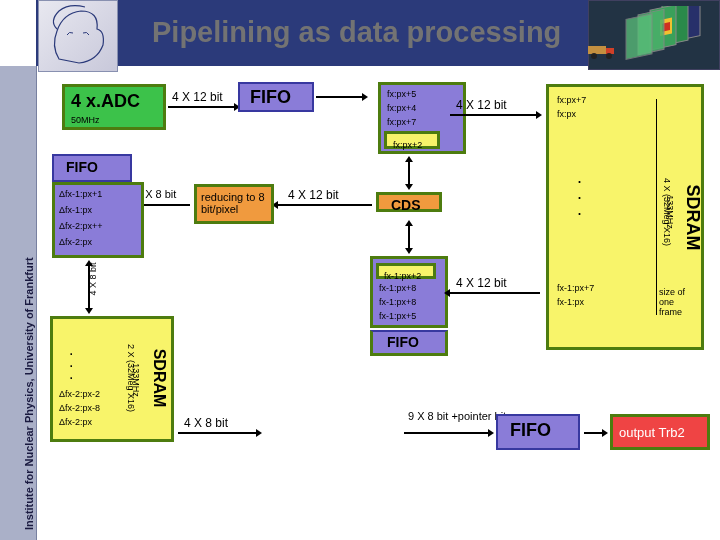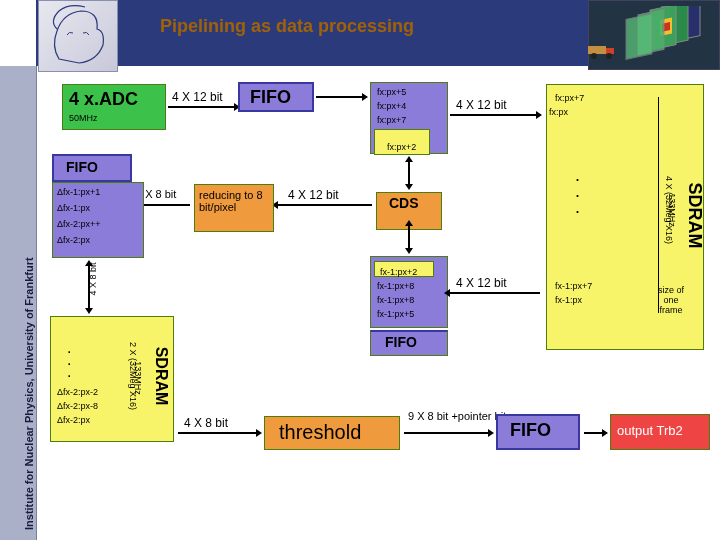--- a/index.html
+++ b/index.html
@@ -1,24 +1,24 @@
 <!DOCTYPE html>
 <html><head>
 <meta charset="utf-8">
 <style>
 html,body{margin:0;padding:0;width:720px;height:540px;overflow:hidden;font-family:Arial,Helvetica,sans-serif;background:#fff}
 .page{position:relative;width:720px;height:540px}
 .topbar{position:absolute;top:0;left:36px;right:0;height:66px;background:#2b3a7a}
-.title{position:absolute;top:16px;left:160px;font-size:18px;font-weight:bold;color:#a16207}
+.title{position:absolute;top:16px;left:152px;font-size:29px;font-weight:bold;color:#737373}
 .portrait{position:absolute;top:0;left:38px;width:78px;height:70px;background:linear-gradient(135deg,#e8e8f0,#c8c8da);border:1px solid #8890b0;z-index:2}
 .headerimg{position:absolute;top:0;right:0;width:130px;height:68px;border:1px solid #404060;background:#234;z-index:2;overflow:hidden}
 .sidebar{position:absolute;top:66px;left:0;width:36px;height:474px;background:#aab0c8;border-right:1px solid #7880a0}
 .sidebar-text{position:absolute;bottom:10px;left:35px;transform:rotate(-90deg);transform-origin:left bottom;font-size:11px;font-weight:bold;white-space:nowrap;color:#1a1a40}
 .canvas{position:absolute;top:70px;left:38px;right:0;bottom:20px}
-.box{position:absolute;border:1px solid #4d7c0f;box-sizing:border-box}
+.box{position:absolute;border:3px solid #4d7c0f;box-sizing:border-box}
 .green{background:#3cc24a}
 .purple{background:#8a7cd8}
 .orange{background:#f09a3e}
 .yellow{background:#f8f46a}
 .red{background:#ef4444;color:#fff}
 .label{position:absolute;font-size:11px;color:#000}
 .biglabel{font-size:18px;font-weight:bold}
 .medlabel{font-size:14px;font-weight:bold}
 .smalllabel{font-size:9px}
 .arrow{position:absolute;height:2px;background:#000}
@@ -80,33 +80,33 @@
     <div class="label smalllabel" style="left:6px;top:28px">50MHz</div>
   </div>
 
   <div class="arrow" style="left:130px;top:36px;width:70px"></div>
   <div class="label" style="left:134px;top:20px;font-size:12px">4 X 12 bit</div>
 
   <div class="box purple" style="left:200px;top:12px;width:76px;height:30px;border:2px solid #3838a0">
     <div class="label biglabel" style="left:10px;top:3px">FIFO</div>
   </div>
 
-  <div class="box purple" style="left:332px;top:12px;width:78px;height:72px">
+  <div class="box purple" style="left:340px;top:12px;width:88px;height:72px">
     <div class="label smalllabel" style="left:6px;top:4px">fx:px+5</div>
     <div class="label smalllabel" style="left:6px;top:18px">fx:px+4</div>
     <div class="label smalllabel" style="left:6px;top:32px">fx:px+7</div>
-    <div class="box yellow smalllabel" style="left:3px;top:46px;width:56px;height:18px;padding:12px">fx:px+2</div>
+    <div class="box yellow smalllabel" style="left:3px;top:46px;width:56px;height:18px;padding:6px">fx:px+2</div>
   </div>
 
   <div class="arrow" style="left:412px;top:44px;width:90px"></div>
   <div class="label" style="left:418px;top:28px;font-size:12px">4 X 12 bit</div>
 
   <div class="varrow both" style="left:370px;top:88px;height:30px"></div>
 
-  <div class="box orange" style="left:338px;top:122px;width:66px;height:38px">
+  <div class="box orange" style="left:338px;top:122px;width:66px;height:20px">
     <div class="label medlabel" style="left:12px;top:2px">CDS</div>
   </div>
 
   <div class="varrow both" style="left:370px;top:152px;height:30px"></div>
 
   <div class="box purple" style="left:332px;top:186px;width:78px;height:72px">
     <div class="box yellow smalllabel" style="left:3px;top:4px;width:60px;height:16px;padding:5px">fx-1:px+2</div>
     <div class="label smalllabel" style="left:6px;top:24px">fx-1:px+8</div>
     <div class="label smalllabel" style="left:6px;top:38px">fx-1:px+8</div>
     <div class="label smalllabel" style="left:6px;top:52px">fx-1:px+5</div>
@@ -114,21 +114,21 @@
   <div class="box purple" style="left:332px;top:260px;width:78px;height:26px;border-top:2px solid #3838a0">
     <div class="label medlabel" style="left:14px;top:2px">FIFO</div>
   </div>
 
   <div class="arrow lft" style="left:412px;top:222px;width:90px"></div>
   <div class="label" style="left:418px;top:206px;font-size:12px">4 X 12 bit</div>
 
   <div class="arrow lft" style="left:240px;top:134px;width:94px"></div>
   <div class="label" style="left:250px;top:118px;font-size:12px">4 X 12 bit</div>
 
-  <div class="box orange" style="left:156px;top:114px;width:80px;height:48px;font-size:11px;padding:4px">reducing to 8 bit/pixel</div>
+  <div class="box orange" style="left:156px;top:114px;width:80px;height:40px;font-size:11px;padding:4px">reducing to 8 bit/pixel</div>
 
   <div class="arrow lft" style="left:98px;top:134px;width:54px"></div>
   <div class="label" style="left:98px;top:118px;font-size:11px">4 X 8 bit</div>
 
   <div class="box purple" style="left:14px;top:84px;width:80px;height:28px;border:2px solid #3838a0">
     <div class="label medlabel" style="left:12px;top:3px">FIFO</div>
   </div>
   <div class="box purple" style="left:14px;top:112px;width:92px;height:76px">
     <div class="label smalllabel" style="left:4px;top:4px">Δfx-1:px+1</div>
     <div class="label smalllabel" style="left:4px;top:20px">Δfx-1:px</div>
@@ -147,46 +147,43 @@
     <div class="label smalllabel" style="left:6px;top:84px">Δfx-2:px-8</div>
     <div class="label smalllabel" style="left:6px;top:98px">Δfx-2:px</div>
     <div class="vtxt90" style="right:-18px;top:50px;font-size:16px;font-weight:bold">SDRAM</div>
     <div class="vtxt90 smalllabel" style="right:6px;top:54px">2 X (32Meg X16)</div>
     <div class="vtxt90 smalllabel" style="right:18px;top:56px">133MHz</div>
   </div>
 
   <div class="arrow" style="left:140px;top:362px;width:82px"></div>
   <div class="label" style="left:146px;top:346px;font-size:12px">4 X 8 bit</div>
 
-  <div class="box orange" style="left:226px;top:346px;width:136px;height:34px">
-    <div class="label" style="left:14px;top:4px;font-size:20px">threshold</div>
-  </div>
 
   <div class="arrow" style="left:366px;top:362px;width:88px"></div>
   <div class="label" style="left:370px;top:340px;font-size:11px;line-height:1.1">9 X 8 bit +pointer bits</div>
 
   <div class="box purple" style="left:458px;top:344px;width:84px;height:36px;border:2px solid #3838a0">
     <div class="label biglabel" style="left:12px;top:4px">FIFO</div>
   </div>
 
   <div class="arrow" style="left:546px;top:362px;width:22px"></div>
 
   <div class="box red" style="left:572px;top:344px;width:100px;height:36px">
     <div class="label" style="left:6px;top:8px;font-size:13px;color:#fff">output Trb2</div>
   </div>
 
   <div class="box yellow" style="left:508px;top:14px;width:158px;height:266px">
     <div class="label smalllabel" style="left:8px;top:8px">fx:px+7</div>
-    <div class="label smalllabel" style="left:2px;top:22px">fx:px</div>
+    <div class="label smalllabel" style="left:8px;top:22px">fx:px</div>
     <div class="label" style="left:28px;top:80px;font-size:18px">.</div>
     <div class="label" style="left:28px;top:96px;font-size:18px">.</div>
     <div class="label" style="left:28px;top:112px;font-size:18px">.</div>
     <div class="label smalllabel" style="left:8px;top:196px">fx-1:px+7</div>
     <div class="label smalllabel" style="left:8px;top:210px">fx-1:px</div>
-    <div class="label smalllabel" style="right:14px;top:200px;width:36px;text-align:center">size of one frame</div>
+    <div class="label smalllabel" style="right:6px;top:200px;width:36px;text-align:left">size of one frame</div>
     <div class="vtxt90" style="right:-24px;top:120px;font-size:18px;font-weight:bold">SDRAM</div>
     <div class="vtxt90 smalllabel" style="right:0px;top:120px">4 X (32Meg X16)</div>
     <div class="vtxt90 smalllabel" style="right:14px;top:120px">133MHz</div>
 
     <div style="position:absolute;right:44px;top:12px;height:216px;border-right:1px solid #000"></div>
   </div>
 
   <div class="arrow" style="left:278px;top:26px;width:50px"></div>
 
 </div>

